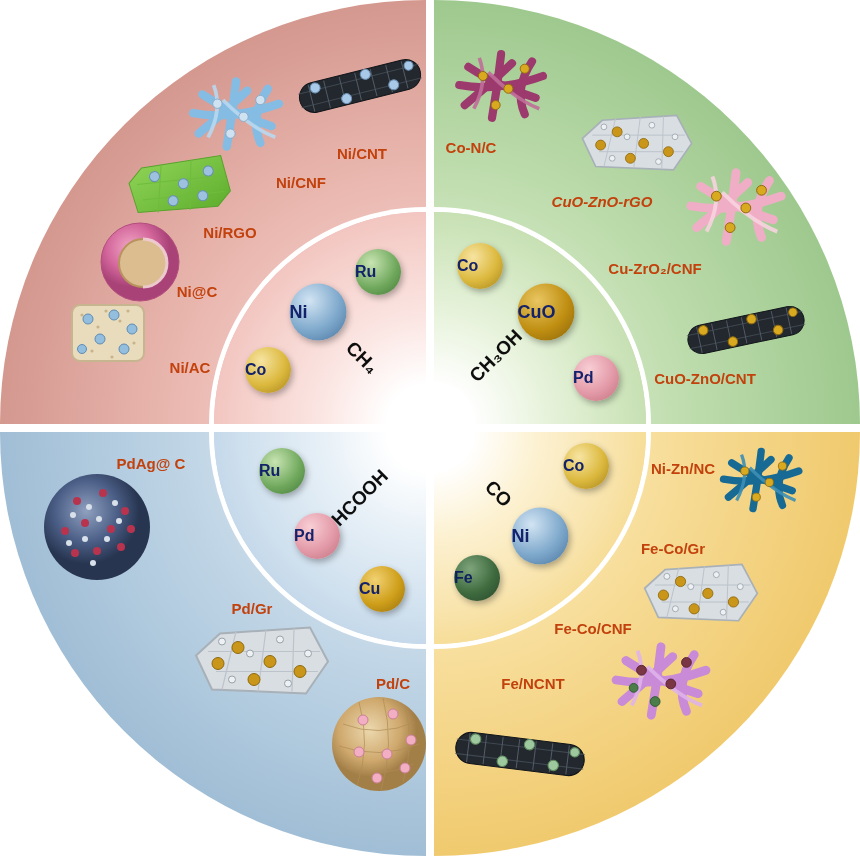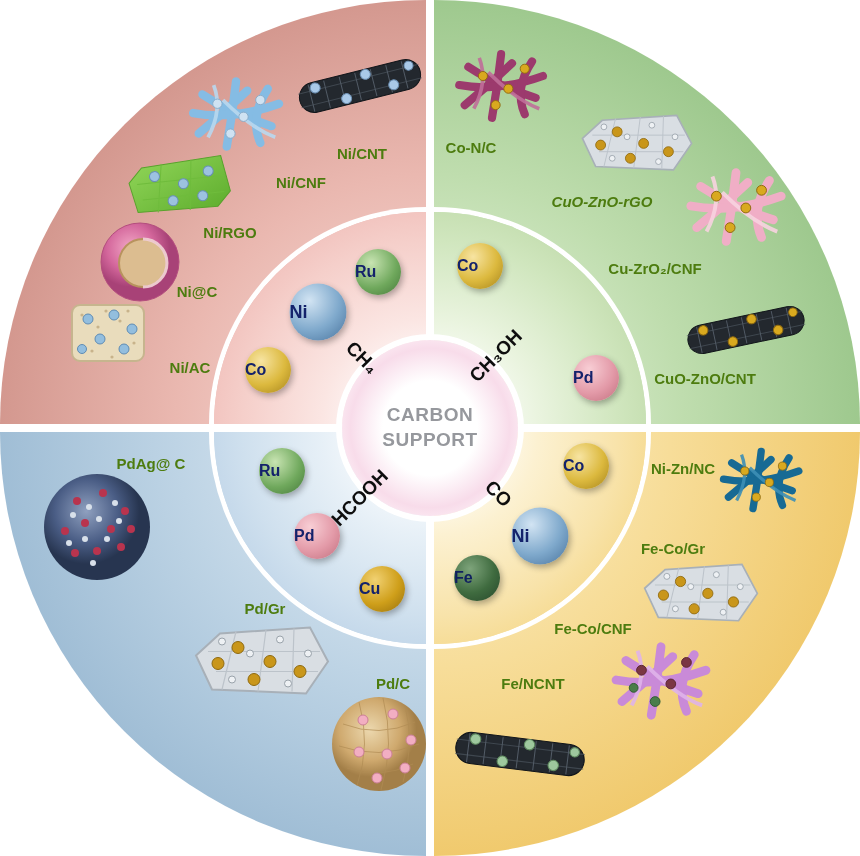--- a/index.html
+++ b/index.html
@@ -44,62 +44,59 @@
   .m-ru{background:radial-gradient(circle at 35% 30%,#c8e4b2,#6fa85c 58%,#45783a 100%);}
   .m-ni{background:radial-gradient(circle at 35% 30%,#d2e4f3,#7fa9cc 55%,#47729c 100%);}
   .m-co{background:radial-gradient(circle at 35% 30%,#f7e4a2,#dcb93e 55%,#a5831b 100%);}
   .m-cuo{background:radial-gradient(circle at 35% 30%,#e9c662,#c08f12 55%,#876208 100%);}
   .m-pd{background:radial-gradient(circle at 35% 30%,#f8ced5,#e39aa8 55%,#c26f7e 100%);}
   .m-cu{background:radial-gradient(circle at 35% 30%,#f1d172,#cf9f1a 55%,#946e0d 100%);}
   .m-fe{background:radial-gradient(circle at 35% 30%,#7ea47b,#3f6b3f 55%,#26462a 100%);color:#10205f;}
 
   
   .mat-label{position:absolute;z-index:6;transform:translate(-50%,-50%);font-weight:bold;font-size:15px;
-    color:#4d7c0f;white-space:nowrap;}
+    color:#c2410c;white-space:nowrap;}
   .mat-icon{position:absolute;z-index:5;transform:translate(-50%,-50%);line-height:0;}
 </style>
 </head>
 <body>
 
 <div class="fig">
 
   <div class="quad quad-tl"></div>
   <div class="quad quad-tr"></div>
   <div class="quad quad-bl"></div>
   <div class="quad quad-br"></div>
 
   <div class="sector sector-tl"></div>
   <div class="sector sector-tr"></div>
   <div class="sector sector-bl"></div>
   <div class="sector sector-br"></div>
 
-  <div class="center-circle">
-    <div class="center-label">
-      <div>CARBON</div>
-      <div>SUPPORT</div>
-    </div>
-  </div>
 
   <span class="product" style="left:362px;top:358px;transform:translate(-50%,-50%) rotate(45deg);">CH₄</span>
   <span class="product" style="left:496px;top:356px;transform:translate(-50%,-50%) rotate(-45deg);">CH₃OH</span>
   <span class="product" style="left:360px;top:498px;transform:translate(-50%,-50%) rotate(-45deg);">HCOOH</span>
   <span class="product" style="left:498px;top:494px;transform:translate(-50%,-50%) rotate(45deg);">CO</span>
 
   <div class="metal m-ru" style="left:378px;top:272px;">
       <span>Ru</span>
     </div>
   <div class="metal m-ni lg" style="left:318px;top:312px;">
       <span>Ni</span>
     </div>
   <div class="metal m-co" style="left:268px;top:370px;">
       <span>Co</span>
     </div>
 
   <div class="metal m-co" style="left:480px;top:266px;">
       <span>Co</span>
+    </div>
+  <div class="metal m-cuo lg" style="left:546px;top:312px;">
+      <span>CuO</span>
     </div>
   <div class="metal m-pd" style="left:596px;top:378px;">
       <span>Pd</span>
     </div>
 
   <div class="metal m-ru" style="left:282px;top:471px;">
       <span>Ru</span>
     </div>
   <div class="metal m-pd" style="left:317px;top:536px;">
       <span>Pd</span>
@@ -342,21 +339,21 @@
           <circle cx="32" cy="44" r="3"></circle>
           <circle cx="66" cy="68" r="3"></circle>
           <circle cx="44" cy="68" r="3"></circle>
           <circle cx="78" cy="50" r="3"></circle>
           <circle cx="52" cy="92" r="3"></circle>
           <circle cx="28" cy="72" r="3"></circle>
         </g>
       </svg>
   </div>
 
-  <span class="mat-label" style="left:252px;top:608px;margin-left:13px;">Pd/Gr</span>
+  <span class="mat-label" style="left:252px;top:608px;">Pd/Gr</span>
   <div class="mat-icon" style="left:262px;top:661px;">
     <svg width="140" height="75" viewBox="0 0 140 75">
         <path d="M28 10 L118 4 L136 38 L114 70 L20 66 L4 32 Z" fill="#d9dee3" stroke="#a8b0b8" stroke-width="2"></path>
         <g fill="none" stroke="#bcc3ca" stroke-width="1.2">
           <path d="M16 28h112M24 48h102M44 8l-14 58M74 6l-8 62M102 5l-2 63"></path>
         </g>
         <g fill="#eef1f4" stroke="#99a2aa">
           <circle cx="30" cy="18" r="3.5"></circle>
           <circle cx="58" cy="30" r="3.5"></circle>
           <circle cx="88" cy="16" r="3.5"></circle>

